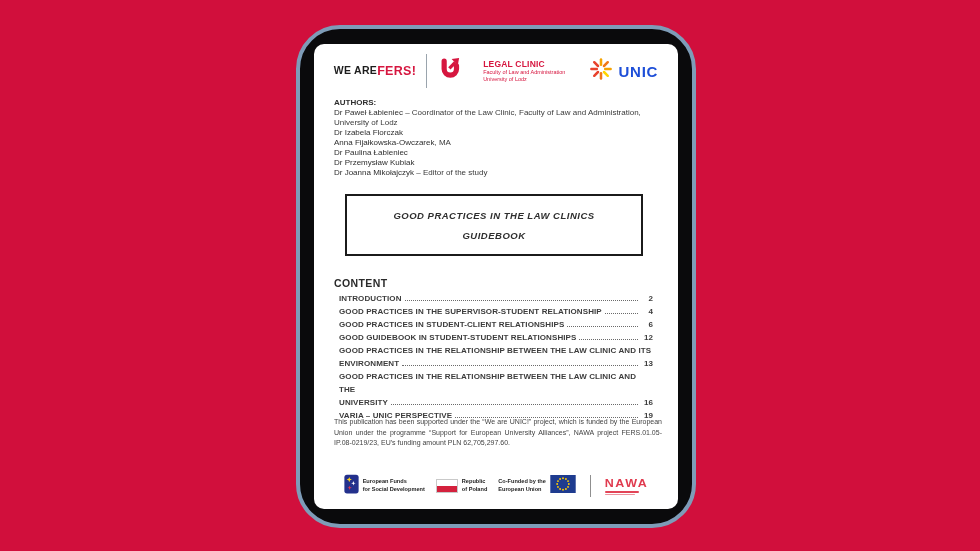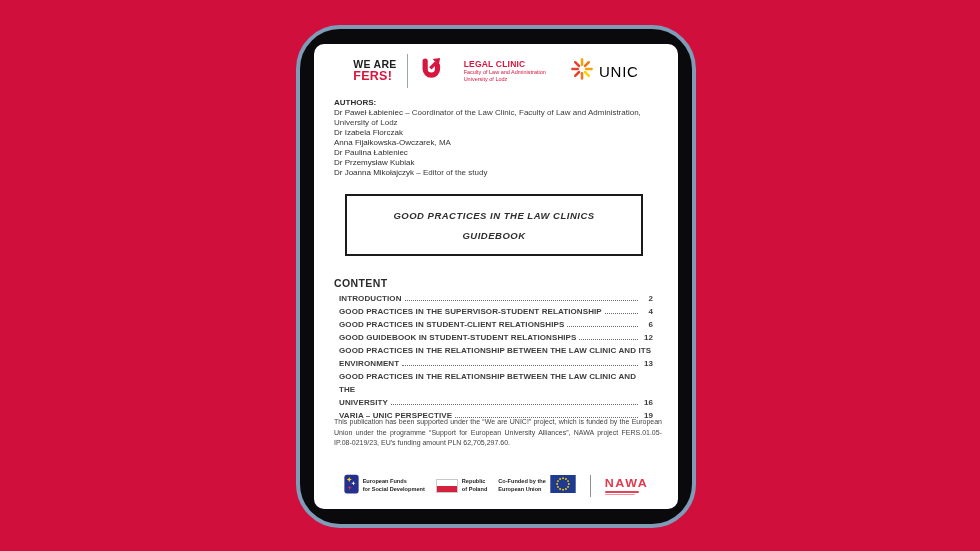--- a/index.html
+++ b/index.html
@@ -8,30 +8,30 @@
          font-family:"Liberation Sans","DejaVu Sans",sans-serif;}
   .tablet{position:absolute;left:296px;top:25px;width:400px;height:503px;
           background:#0A0A0C;border:4px solid #7E9CB8;border-radius:44px;}
   .screen{position:absolute;left:14px;top:15px;right:14px;bottom:15px;
           background:#ffffff;border-radius:10px;overflow:hidden;}
   .page{position:relative;width:100%;height:100%;}
 
   
   .hdr{position:absolute;top:6px;left:0;right:0;height:42px;
        display:flex;align-items:center;justify-content:center;gap:10px;}
-  .brand{display:flex;flex-direction:column;line-height:1.02;}
+  .brand{display:flex;flex-direction:row;line-height:1.02;}
   .brand .l1{font-size:10.5px;font-weight:800;color:#1d1d1d;letter-spacing:.3px;}
   .brand .l2{font-size:12.5px;font-weight:800;color:#D6163F;letter-spacing:.3px;}
   .vdiv{width:1px;height:34px;background:#9aa4ad;}
   .legal{display:flex;align-items:center;gap:20px;}
   .legal-txt{display:flex;flex-direction:column;line-height:1.25;}
   .legal-txt .t{font-size:8.5px;font-weight:800;color:#D6163F;letter-spacing:.2px;}
   .legal-txt .s{font-size:5.5px;color:#D6163F;}
   .unicblk{display:flex;align-items:center;gap:5px;margin-left:14px;}
-  .unicword{font-size:15px;font-weight:400;color:#000000;letter-spacing:.8px;}
+  .unicword{font-size:15px;font-weight:700;color:#1d4ed8;letter-spacing:.8px;}
 
   
   .authors{position:absolute;top:54px;left:20px;right:16px;
            font-size:8px;line-height:10px;color:#3a3a3a;}
   .authors .head{font-weight:800;color:#2e2e2e;}
   .author-line b{font-weight:400;color:#2e2e2e;margin-top:32px;}
 
   
   .titlebox{position:absolute;top:150px;left:31px;width:298px;height:62px;
             border:2px solid #1b1b1b;display:flex;flex-direction:column;

